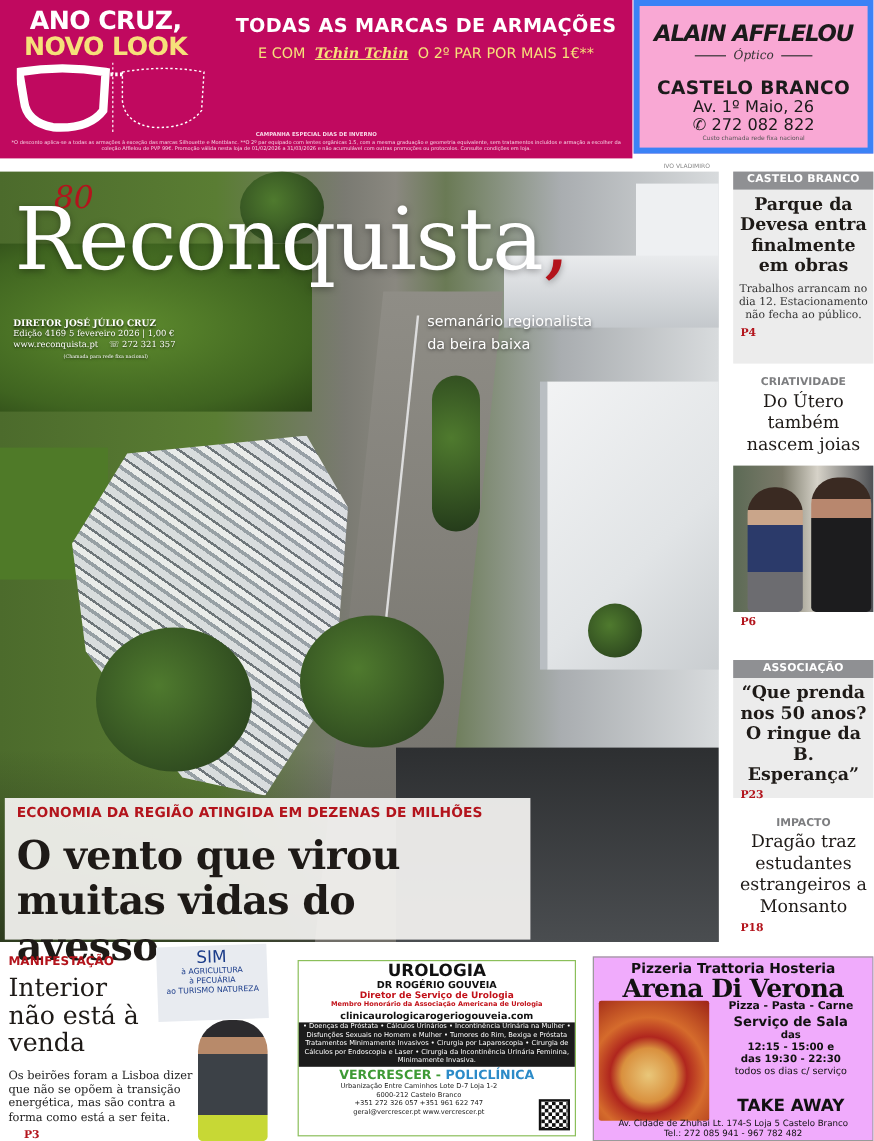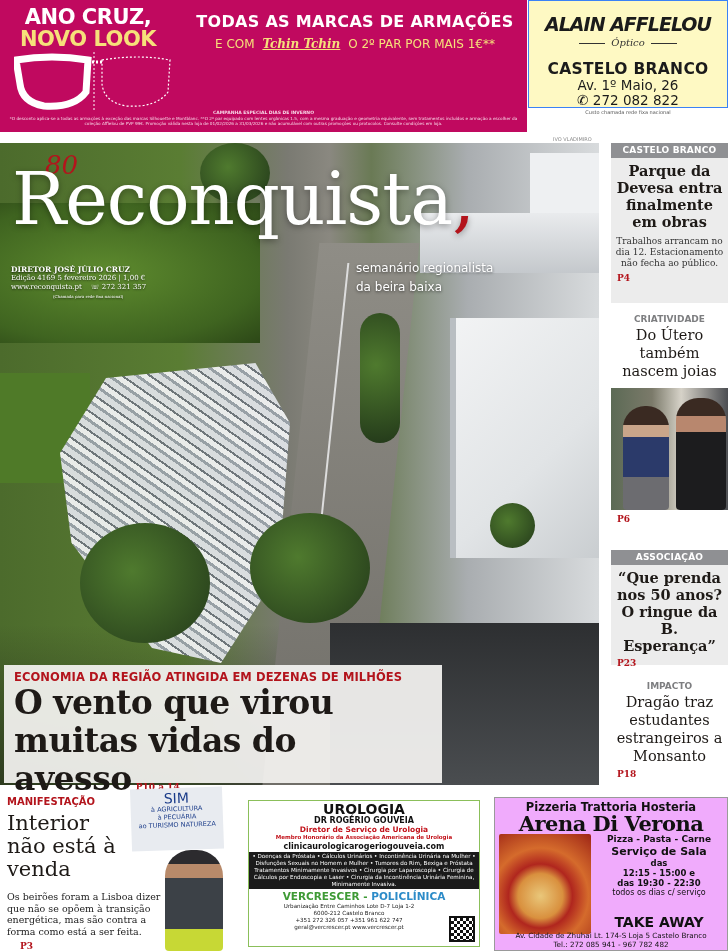--- a/index.html
+++ b/index.html
@@ -17,21 +17,21 @@
   .glasses { position: absolute; left: 14px; top: 52px; width: 160px; height: 58px; }
   .ad-right { position: absolute; left: 190px; top: 12px; width: 330px; text-align: center; }
   .ad-right .r1 { font-weight: bold; font-size: 16px; letter-spacing: 0.3px; }
   .ad-right .r2 { font-weight: bold; font-size: 26px; line-height: 34px; letter-spacing: -0.3px; }
   .ad-right .r2 sup { font-size: 11px; }
   .ad-right .r3 { font-size: 12px; color: #f6e07a; margin-top: 6px; }
   .ad-right .r3 .brand { font-family: "DejaVu Serif", serif; font-style: italic; font-weight: bold; text-decoration: underline; margin: 0 4px; }
   .ad-fine { position: absolute; left: 6px; right: 6px; top: 110px; text-align: center; font-size: 4.2px; line-height: 5.5px; color: #f7d6e6; }
   .ad-fine .camp { font-weight: bold; font-size: 4.5px; }
 
-  .optic-box { position: absolute; left: 528px; top: 0; width: 200px; height: 108px; border: 1px solid #3b82f6; background:#fef9c3; font-family: "DejaVu Sans", sans-serif; text-align: center; color:#1b1b1b; }
+  .optic-box { position: absolute; left: 528px; top: 0; width: 200px; height: 128px; border: 5px solid #3b82f6; background:#f9a8d4; font-family: "DejaVu Sans", sans-serif; text-align: center; color:#1b1b1b; }
   .optic-logo { margin-top: 12px; font-weight: bold; font-style: italic; font-size: 19px; letter-spacing: -1px; }
   .optic-sub { font-family: "DejaVu Serif", serif; font-style: italic; font-size: 10px; margin-top: 2px; color:#333; }
   .optic-sub:before, .optic-sub:after { content: ""; display: inline-block; width: 26px; height: 1px; background: #333; vertical-align: middle; margin: 0 6px; }
   .optic-city { font-weight: bold; font-size: 15.5px; margin-top: 12px; letter-spacing: 0.3px; }
   .optic-addr { font-size: 13.5px; line-height: 15px; }
   .optic-phone { font-size: 13.5px; line-height: 15px; }
   .optic-note { font-size: 5px; color:#555; margin-top: 1px; }
 
   .photo-credit { position: absolute; left: 553px; top: 136px; font-family: "DejaVu Sans", sans-serif; font-size: 5px; color: #888; }
 
@@ -59,21 +59,21 @@
   .mh-80 { position: absolute; left: 45px; top: 7px; font-size: 26px; color: #b3141c; font-style: italic; }
   .mh-title { position: absolute; left: 12px; top: 16px; font-size: 72px; line-height: 80px; color: #ffffff; font-family: "DejaVu Serif", serif; letter-spacing: -1px; text-shadow: 0 2px 6px rgba(0,0,0,0.35); }
   .mh-comma { color: #b3141c; }
   .mh-tagline { position: absolute; left: 356px; top: 116px; color: #fff; font-family: "DejaVu Sans", sans-serif; font-size: 12px; line-height: 19px; text-shadow: 0 1px 3px rgba(0,0,0,0.6); }
   .mh-info { position: absolute; left: 11px; top: 122px; color: #fff; font-size: 7px; line-height: 9px; text-shadow: 0 1px 2px rgba(0,0,0,0.7); }
   .mh-info .dir { font-weight: bold; font-size: 7.5px; }
   .mh-info .note { font-size: 4px; margin-left: 42px; }
 
   .headline-box { position: absolute; left: 4px; top: 665px; width: 438px; height: 118px; background: rgba(244,243,241,0.93); padding: 5px 10px; }
   .hl-kicker { font-family: "DejaVu Sans", sans-serif; font-weight: bold; font-size: 11.5px; color: #b3141c; letter-spacing: 0.1px; }
-  .hl-title { font-weight: bold; font-size: 33px; line-height: 38px; color: #1e1a17; margin-top: 0; letter-spacing: -0.5px; }
+  .hl-title { font-weight: bold; font-size: 33px; line-height: 38px; color: #1e1a17; margin-top: 10px; letter-spacing: -0.5px; }
   .hl-page { font-size: 9px; color: #b3141c; font-weight: bold; margin-left: 4px; letter-spacing: 0; text-align: right; }
 
   
   .side { position: absolute; left: 611px; width: 117px; text-align: center; }
   .side-grey { background: #ececec; }
   .side-label-bar { background: #8f9093; color: #fff; font-family: "DejaVu Sans", sans-serif; font-weight: bold; font-size: 9px; line-height: 15px; letter-spacing: 0.2px; }
   .side-label { color: #7d7e80; font-family: "DejaVu Sans", sans-serif; font-weight: bold; font-size: 9px; line-height: 13px; }
   .side-title { font-weight: bold; font-size: 14.5px; line-height: 17px; color: #1e1a17; padding: 4px 3px 0; }
   .side-title-light { font-size: 14.5px; line-height: 18px; color: #1e1a17; padding: 0 3px; }
   .side-desc { font-size: 9px; line-height: 11px; color: #333; padding: 6px 3px 0; }

